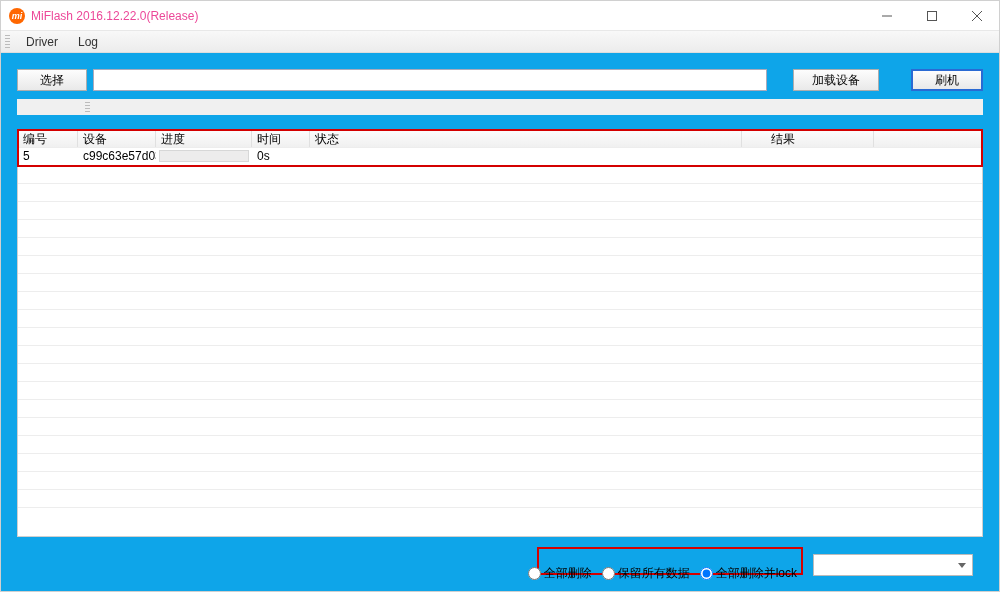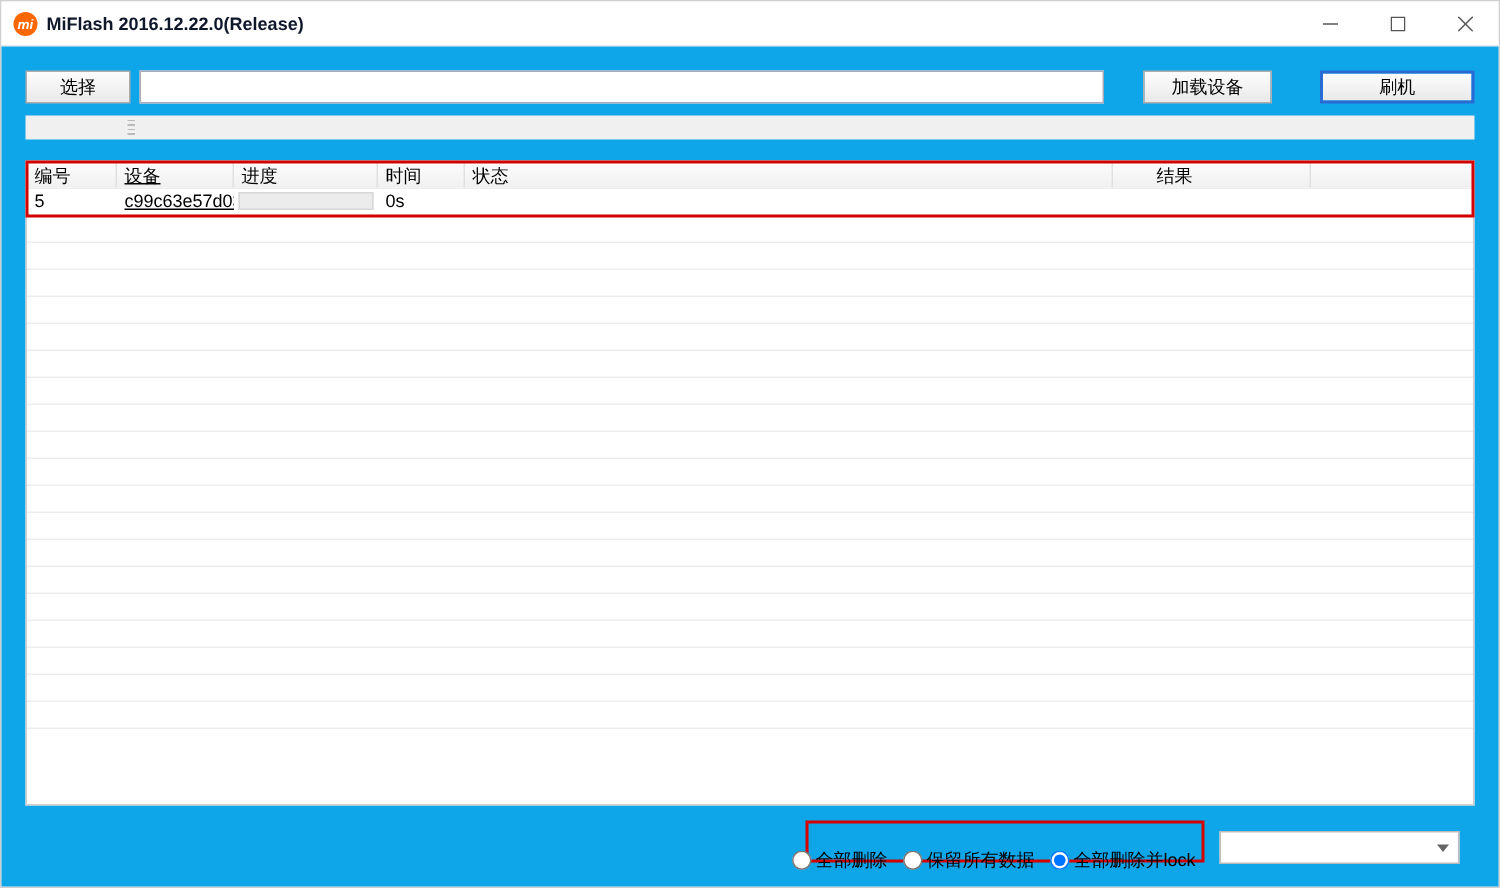--- a/index.html
+++ b/index.html
@@ -1,46 +1,46 @@
 <!DOCTYPE html>
 <html><head>
   <meta charset="utf-8">
   <style>
     * { box-sizing: border-box; margin: 0; padding: 0; font-family: "Microsoft YaHei", "Segoe UI", Tahoma, sans-serif; font-size: 12px; }
     body { width: 1000px; height: 592px; background: #fff; overflow: hidden; }
     .window { width: 100%; height: 100%; display: flex; flex-direction: column; border: 1px solid #d0d0d0; }
     .titlebar { height: 30px; background: #fff; display: flex; align-items: center; border-bottom: 1px solid #e8e8e8; }
     .titlebar-icon { width: 16px; height: 16px; margin: 0 6px 0 8px; border-radius: 50%; background: #ff6700; display: flex; align-items: center; justify-content: center; color: #fff; font-size: 9px; font-weight: bold; font-style: italic; }
-    .titlebar-title { color: #0f172a; flex: 1; font-weight: bold; }
+    .titlebar-title { color: #ec4899; flex: 1; }
     .win-controls { display: flex; }
     .win-btn { width: 45px; height: 30px; display: flex; align-items: center; justify-content: center; color: #888; }
     .win-btn svg { width: 10px; height: 10px; }
     .menubar { height: 22px; background: linear-gradient(#f8f8f8,#ececec); border-bottom: 1px solid #ddd; display: flex; align-items: center; padding: 0 4px; }
     .menubar-grip { width: 5px; height: 14px; margin-right: 6px; background: repeating-linear-gradient(to bottom, #bbb 0 1px, transparent 1px 3px); }
     .menu-item { color: #333; padding: 2px 10px; }
     .content { flex: 1; background: #0ea5e9; padding: 16px 16px 10px 16px; display: flex; flex-direction: column; }
     .toprow { display: flex; align-items: center; gap: 6px; margin-bottom: 8px; }
     .btn { height: 22px; background: linear-gradient(#fdfdfd,#e9e9e9); border: 1px solid #adadad; display: flex; align-items: center; justify-content: center; min-width: 70px; padding: 0 8px; }
     .btn.select { width: 62px; }
     .btn.load { width: 86px; }
-    .btn.flash { width: 103px; border: 2px solid #2a6ad3; }
+    .btn.flash { width: 72px; border: 2px solid #2a6ad3; }
     .path-input { flex: 1; height: 22px; background: #fff; border: 1px solid #aab; padding: 0 4px; margin-right: 20px; }
     .btn-gap { width: 20px; }
     .subbar { height: 16px; display: flex; align-items: center; background: #f0f0f0; margin-bottom: 14px; }
     .sub-grip { width: 5px; height: 10px; background: repeating-linear-gradient(to bottom, #bbb 0 1px, transparent 1px 3px); margin-left: 68px; }
     .table-wrap { position: relative; flex: 1; margin-bottom: 12px; }
     .highlight-box { position: absolute; border: 2px solid #d40000; pointer-events: none; }
     .hb-table { left: 0; top: 0; width: 100%; height: 38px; }
     .grid { width: 100%; height: 100%; background: #fff; border: 1px solid #cfcfcf; overflow: hidden; }
     .grid-row { display: flex; height: 18px; border-bottom: 1px solid #ededed; }
     .grid-header { background: linear-gradient(#fdfdfd,#f0f0f0); }
     .grid-header .cell { border-right: 1px solid #e0e0e0; }
     .cell { padding: 1px 5px; overflow: hidden; white-space: nowrap; }
     .c-id { width: 60px; }
-    .c-dev { width: 78px; text-decoration: underline; }
+    .c-dev { width: 78px; }
     .c-prog { width: 96px; }
     .c-time { width: 58px; }
     .c-stat { flex: 1; }
     .c-res { width: 108px; margin-left: 24px; }
     .c-ext { width: 108px; }
     .progress-cell { padding: 2px 3px; }
     .progress-bar { width: 100%; height: 12px; background: #edecec; border: 1px solid #d7d7d7; }
     .bottom-area { position: relative; display: flex; align-items: center; justify-content: flex-end; gap: 8px; height: 32px; padding-right: 10px; }
     .hb-radio { position: absolute; left: 520px; right: 180px; top: -2px; height: 28px; border: 2px solid #d40000; pointer-events: none; }
     .radio-group { display: flex; align-items: center; gap: 10px; margin-right: 8px; padding-left: 10px; z-index: 1; margin-top: 17px; }
@@ -69,20 +69,25 @@
       </div>
       <div class="win-btn">
         <svg viewBox="0 0 10 10">
             <line x1="0" y1="0" x2="10" y2="10" stroke="#555" stroke-width="1"></line>
             <line x1="10" y1="0" x2="0" y2="10" stroke="#555" stroke-width="1"></line>
           </svg>
       </div>
     </div>
   </div>
 
+  <div class="menubar">
+    <div class="menubar-grip"></div>
+    <div class="menu-item">Driver</div>
+    <div class="menu-item">Log</div>
+  </div>
 
   <div class="content">
     <div class="toprow">
       <div class="btn select">选择</div>
       <input class="path-input" type="text" value="" style="">
       <div class="btn load">加载设备</div>
       <div class="btn-gap"></div>
       <div class="btn flash">刷机</div>
     </div>
     <div class="subbar">

